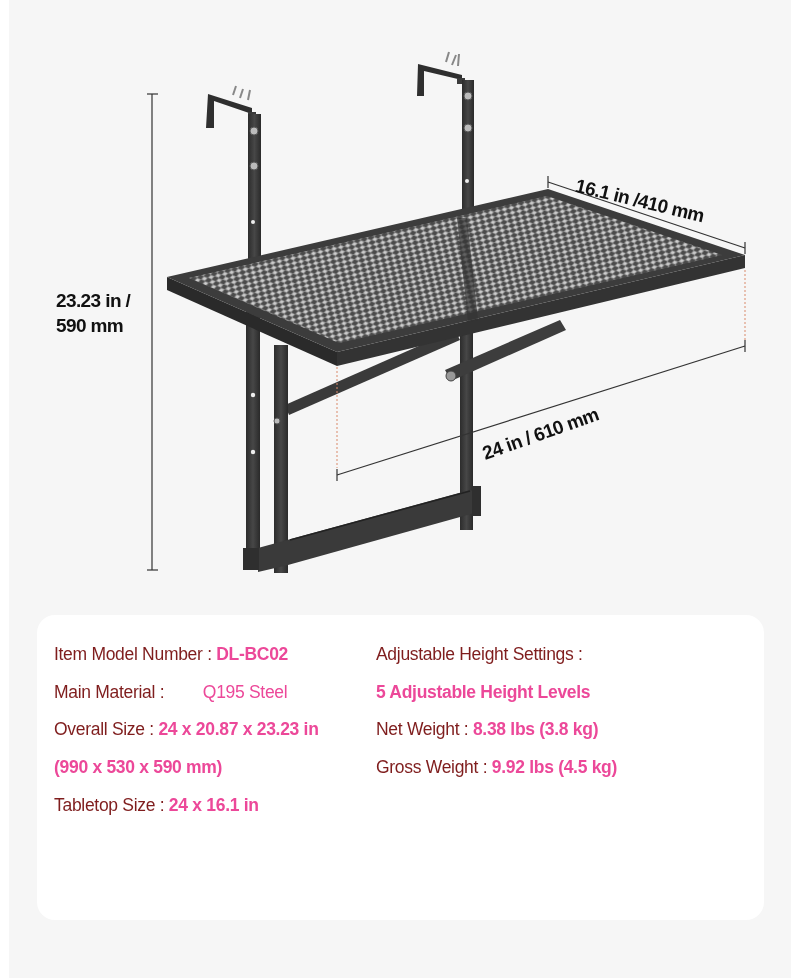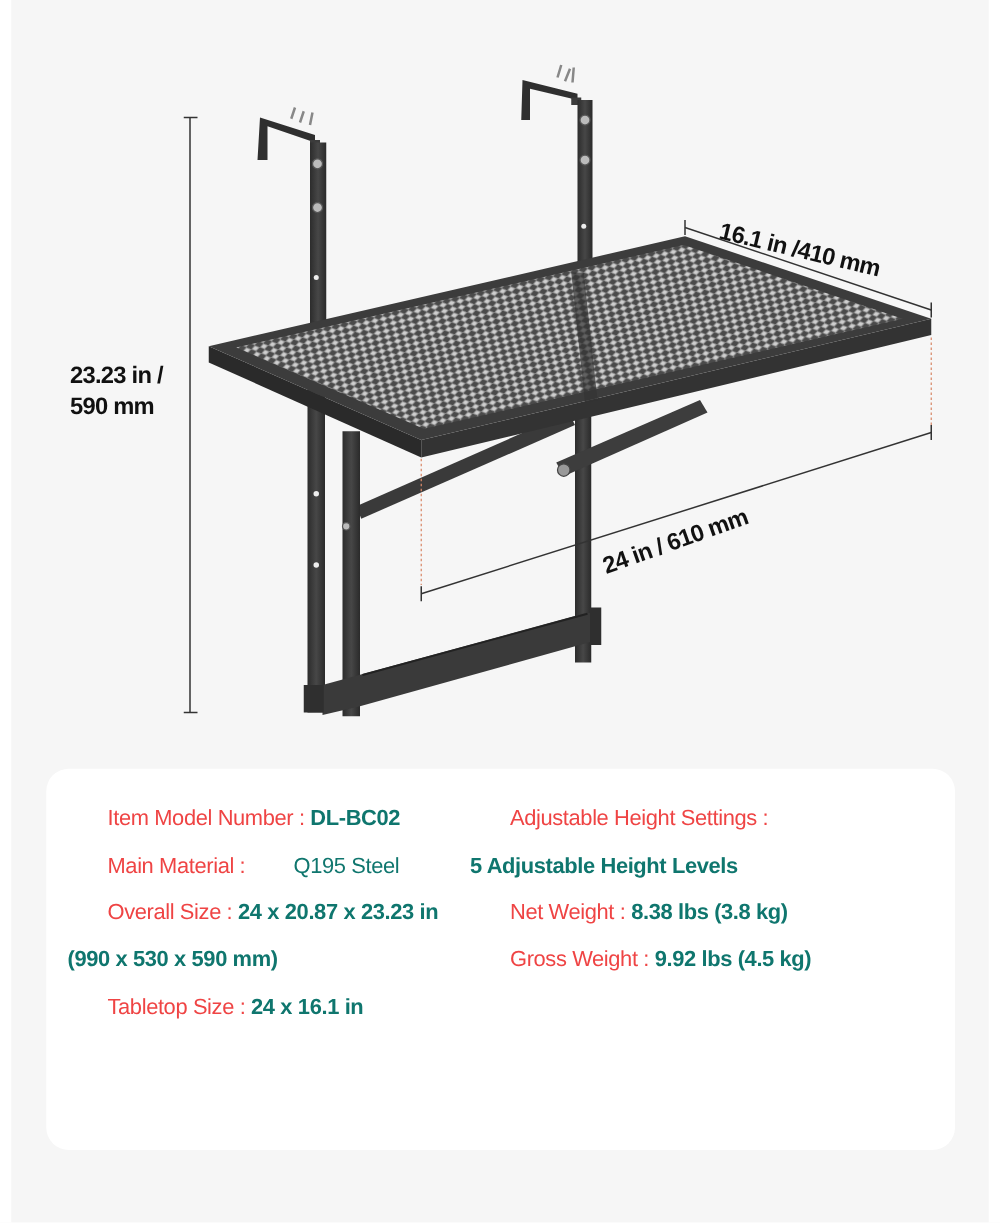--- a/index.html
+++ b/index.html
@@ -71,22 +71,22 @@
     .spec-col.left { left: 17px; }
     .spec-col.right { left: 339px; }
     .spec-line {
       height: 37.7px;
       line-height: 26px;
       font-size: 17.5px;
       color: #111111;
       white-space: nowrap;
       letter-spacing: -0.3px;
     }
-    .spec-label { font-weight: 400; color: #ef4444; margin-left: 32px; }
-    .spec-value { font-weight: 700; color: #0f766e; }
+    .spec-label { font-weight: 400; color: #7f1d1d; }
+    .spec-value { font-weight: 700; color: #ec4899; }
     .spec-value.regular { font-weight: 400; margin-left: 34px; }
   </style>
 </head>
 <body>
 
 <div class="canvas"></div>
 
 <svg class="diagram" viewBox="0 0 800 600" xmlns="http://www.w3.org/2000/svg">
   <defs>
     <pattern id="mesh" width="7" height="5" patternUnits="userSpaceOnUse" patternTransform="rotate(-13)">

